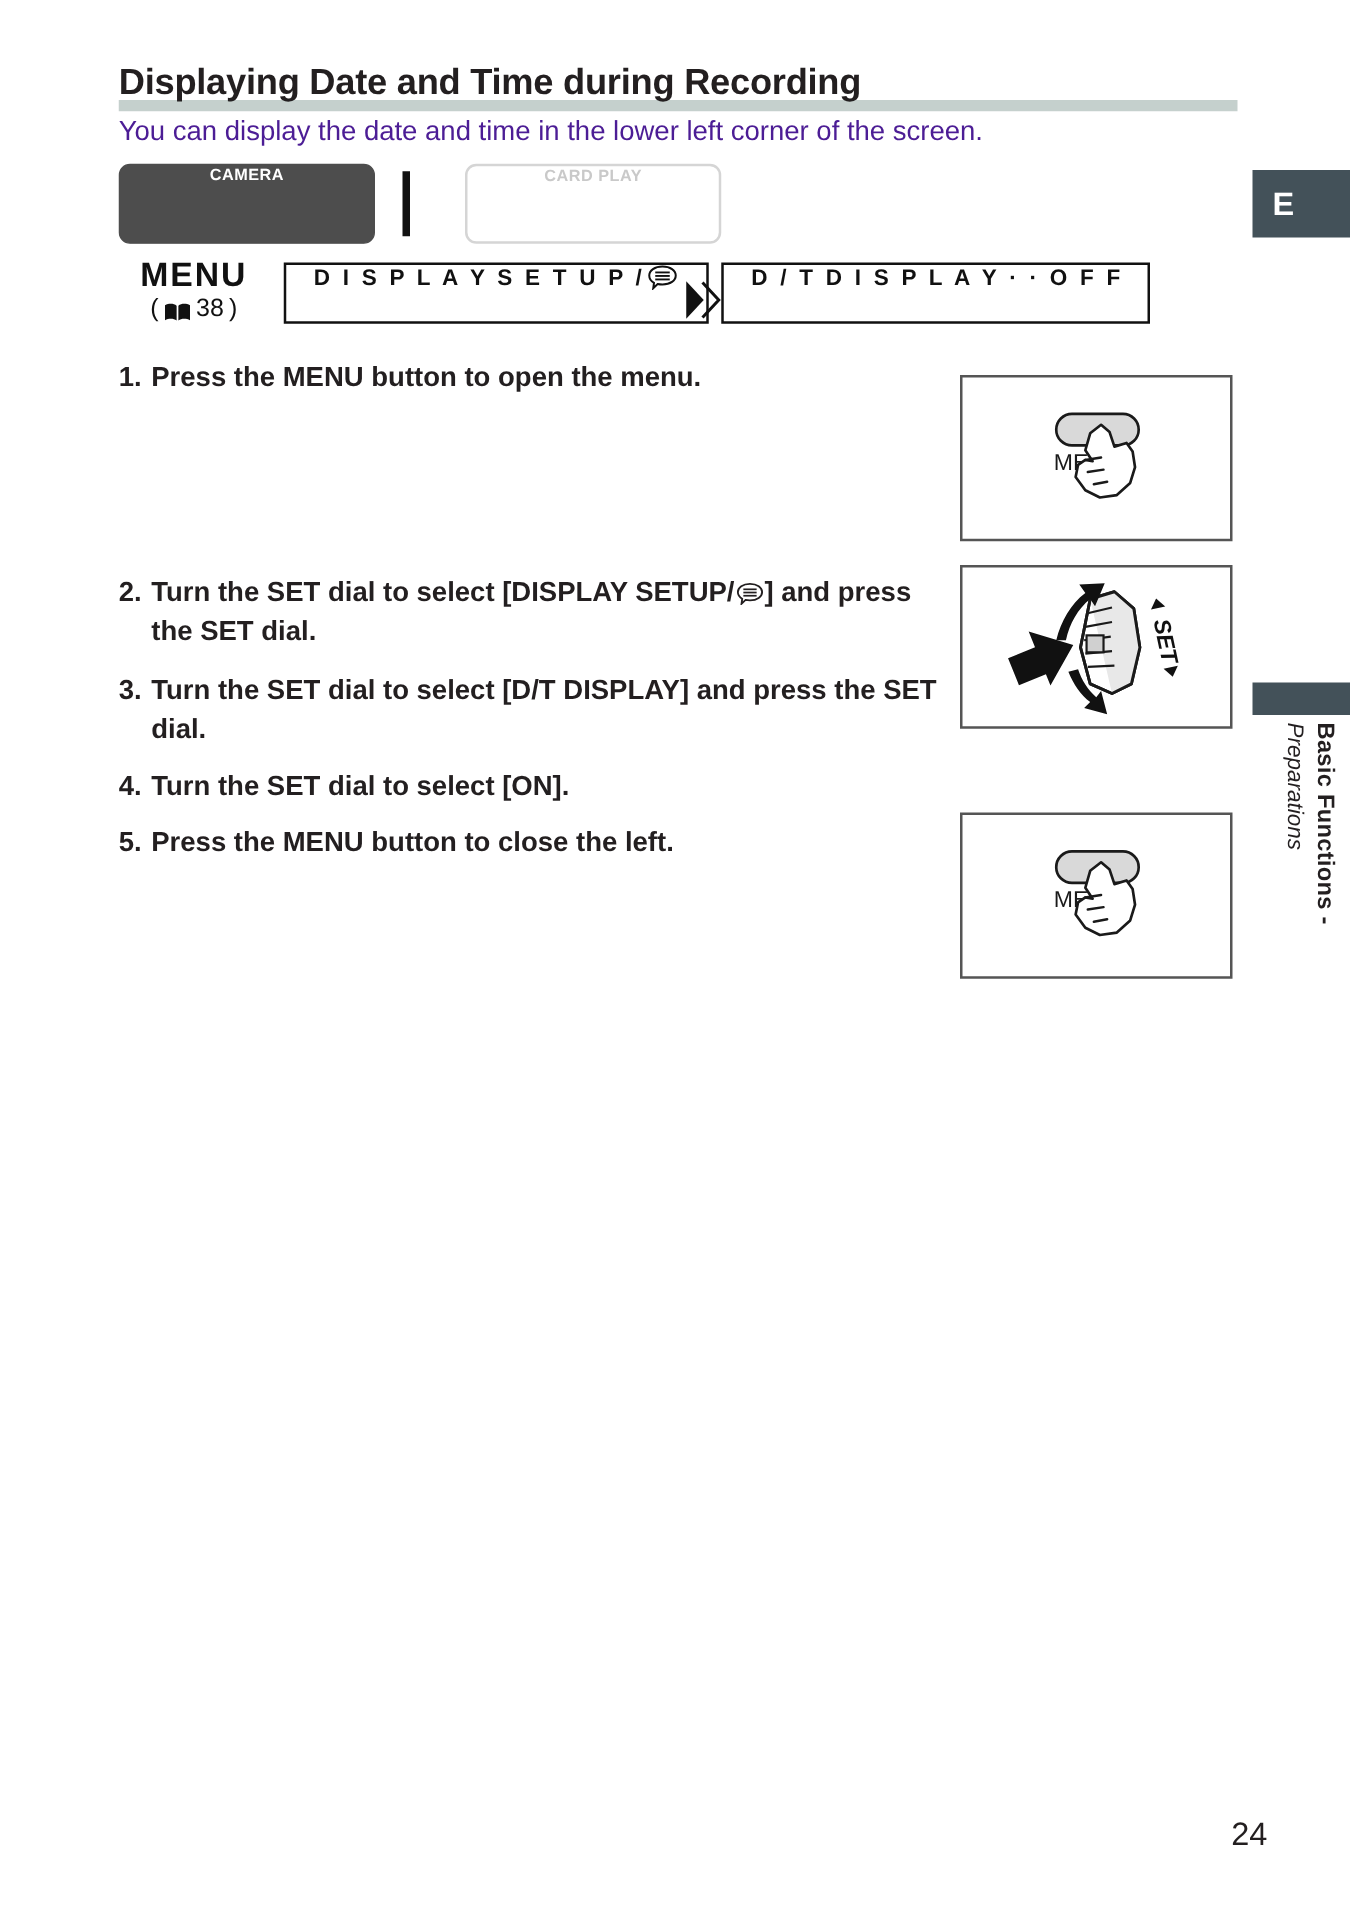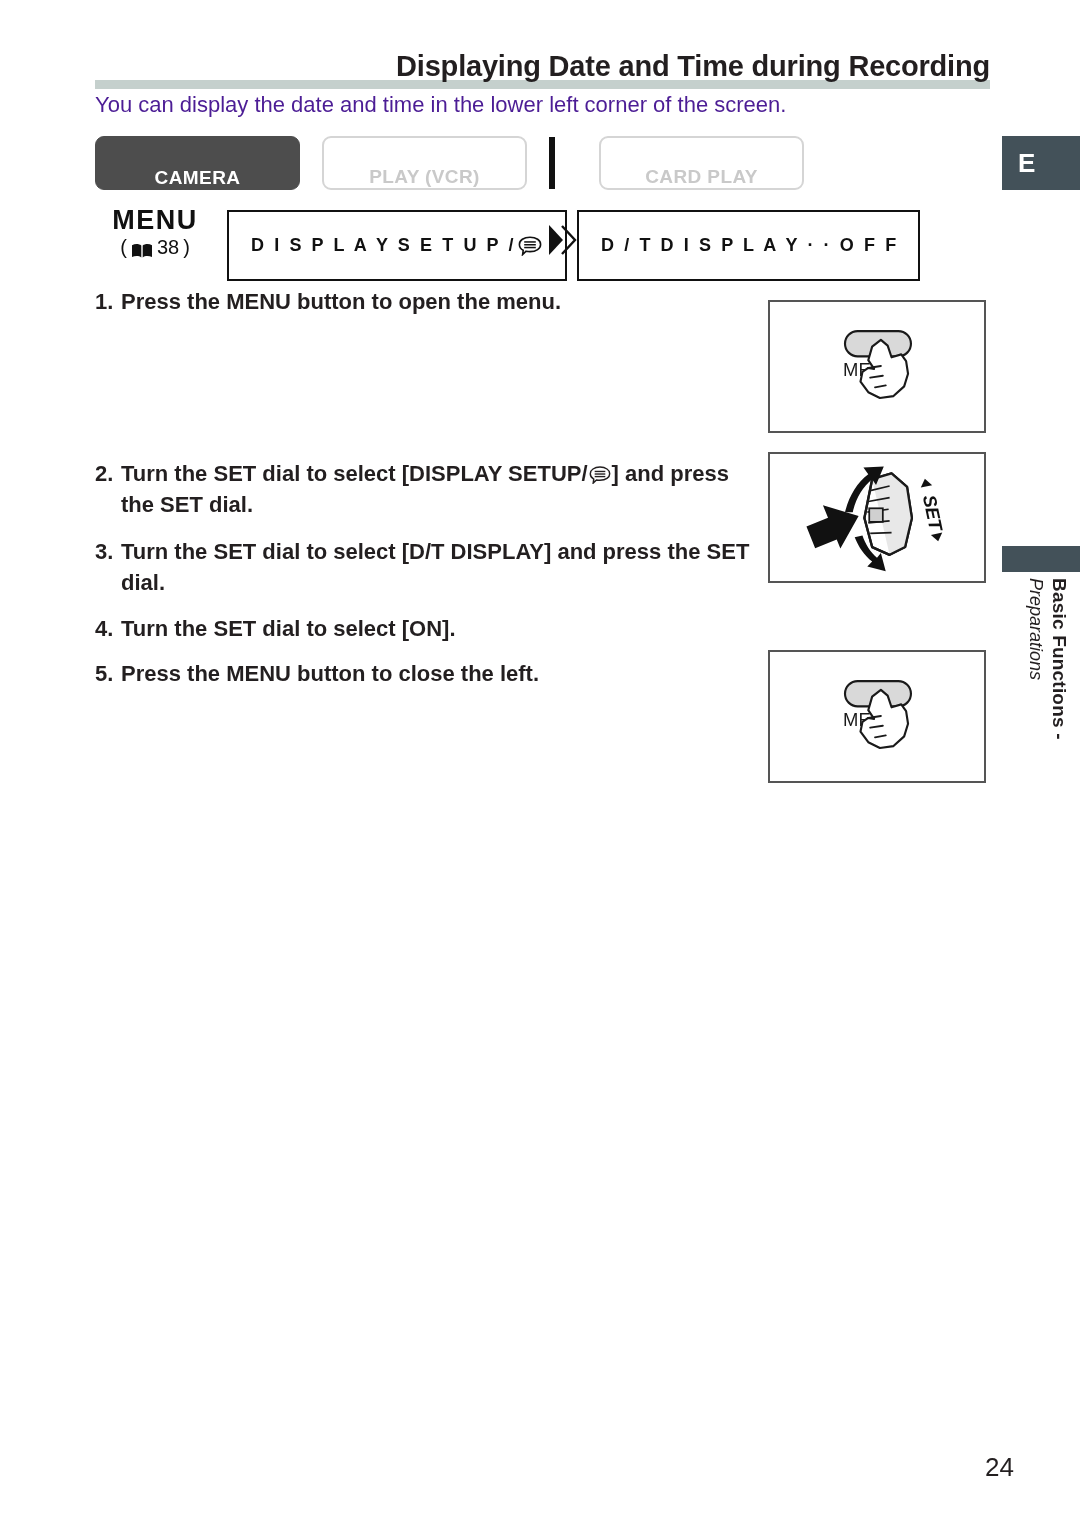--- a/index.html
+++ b/index.html
@@ -34,21 +34,20 @@
   }
   .page-title {
     position: relative;
     margin: 0;
     font-size: 29px;
     font-weight: bold;
     letter-spacing: -0.2px;
     color: #231f20;
     line-height: 36px;
     white-space: nowrap;
-    text-align: right;
   }
 
   .intro-line {
     position: absolute;
     left: 95px;
     top: 92px;
     font-size: 22px;
     color: #4c1d95;
     white-space: nowrap;
   }
@@ -57,26 +56,26 @@
   .mode-row {
     position: absolute;
     left: 95px;
     top: 138px;
     width: 900px;
     height: 50px;
     display: flex;
     align-items: center;
   }
   .mode-btn {
-    height: 54px;
+    height: 64px;
     border-radius: 9px;
     display: flex;
-    align-items: flex-end;
+    align-items: flex-start;
     justify-content: center;
-    font-size: 19px;
+    font-size: 13px;
     font-weight: bold;
     letter-spacing: 0.4px;
     box-sizing: border-box;
   }
   .mode-btn.on {
     background: #4d4d4d;
     color: #ffffff;
     border: 1px solid #4d4d4d;
   }
   .mode-btn.off {
@@ -142,25 +141,24 @@
     display: flex;
     align-items: center;
     justify-content: center;
     gap: 4px;
   }
   .book-icon { display: inline-block; width: 22px; height: 16px; }
 
   .menu-box {
     position: absolute;
     top: 4px;
-    height: 71px;
+    height: 49px;
     border: 2px solid #111111;
     background: #ffffff;
     display: flex;
-    align-items: center;
     padding-left: 22px;
     box-sizing: border-box;
     font-size: 18px;
     font-weight: bold;
     letter-spacing: 2.6px;
     color: #111111;
     white-space: nowrap;
   }
   .menu-box-1 { left: 132px;  width: 340px; }
   .menu-box-2 { left: 482px;  width: 343px; }
@@ -267,23 +265,20 @@
 <div class="title-wrap">
   <div class="title-rule"></div>
   <h1 class="page-title">Displaying Date and Time during Recording</h1>
 </div>
 
 <div class="intro-line">You can display the date and time in the lower left corner of the screen.</div>
 
 <div class="mode-row">
   <div class="mode-btn on m-camera">
     <span>CAMERA</span>
-  </div>
-  <div class="mode-btn off m-playvcr">
-    <span>PLAY (VCR)</span>
   </div>
   <div class="m-separator"></div>
   <div class="mode-btn off m-cardplay">
     <span>CARD PLAY</span>
   </div>
 </div>
 
 <div class="lang-tab">
   <span>E</span>
 </div>

